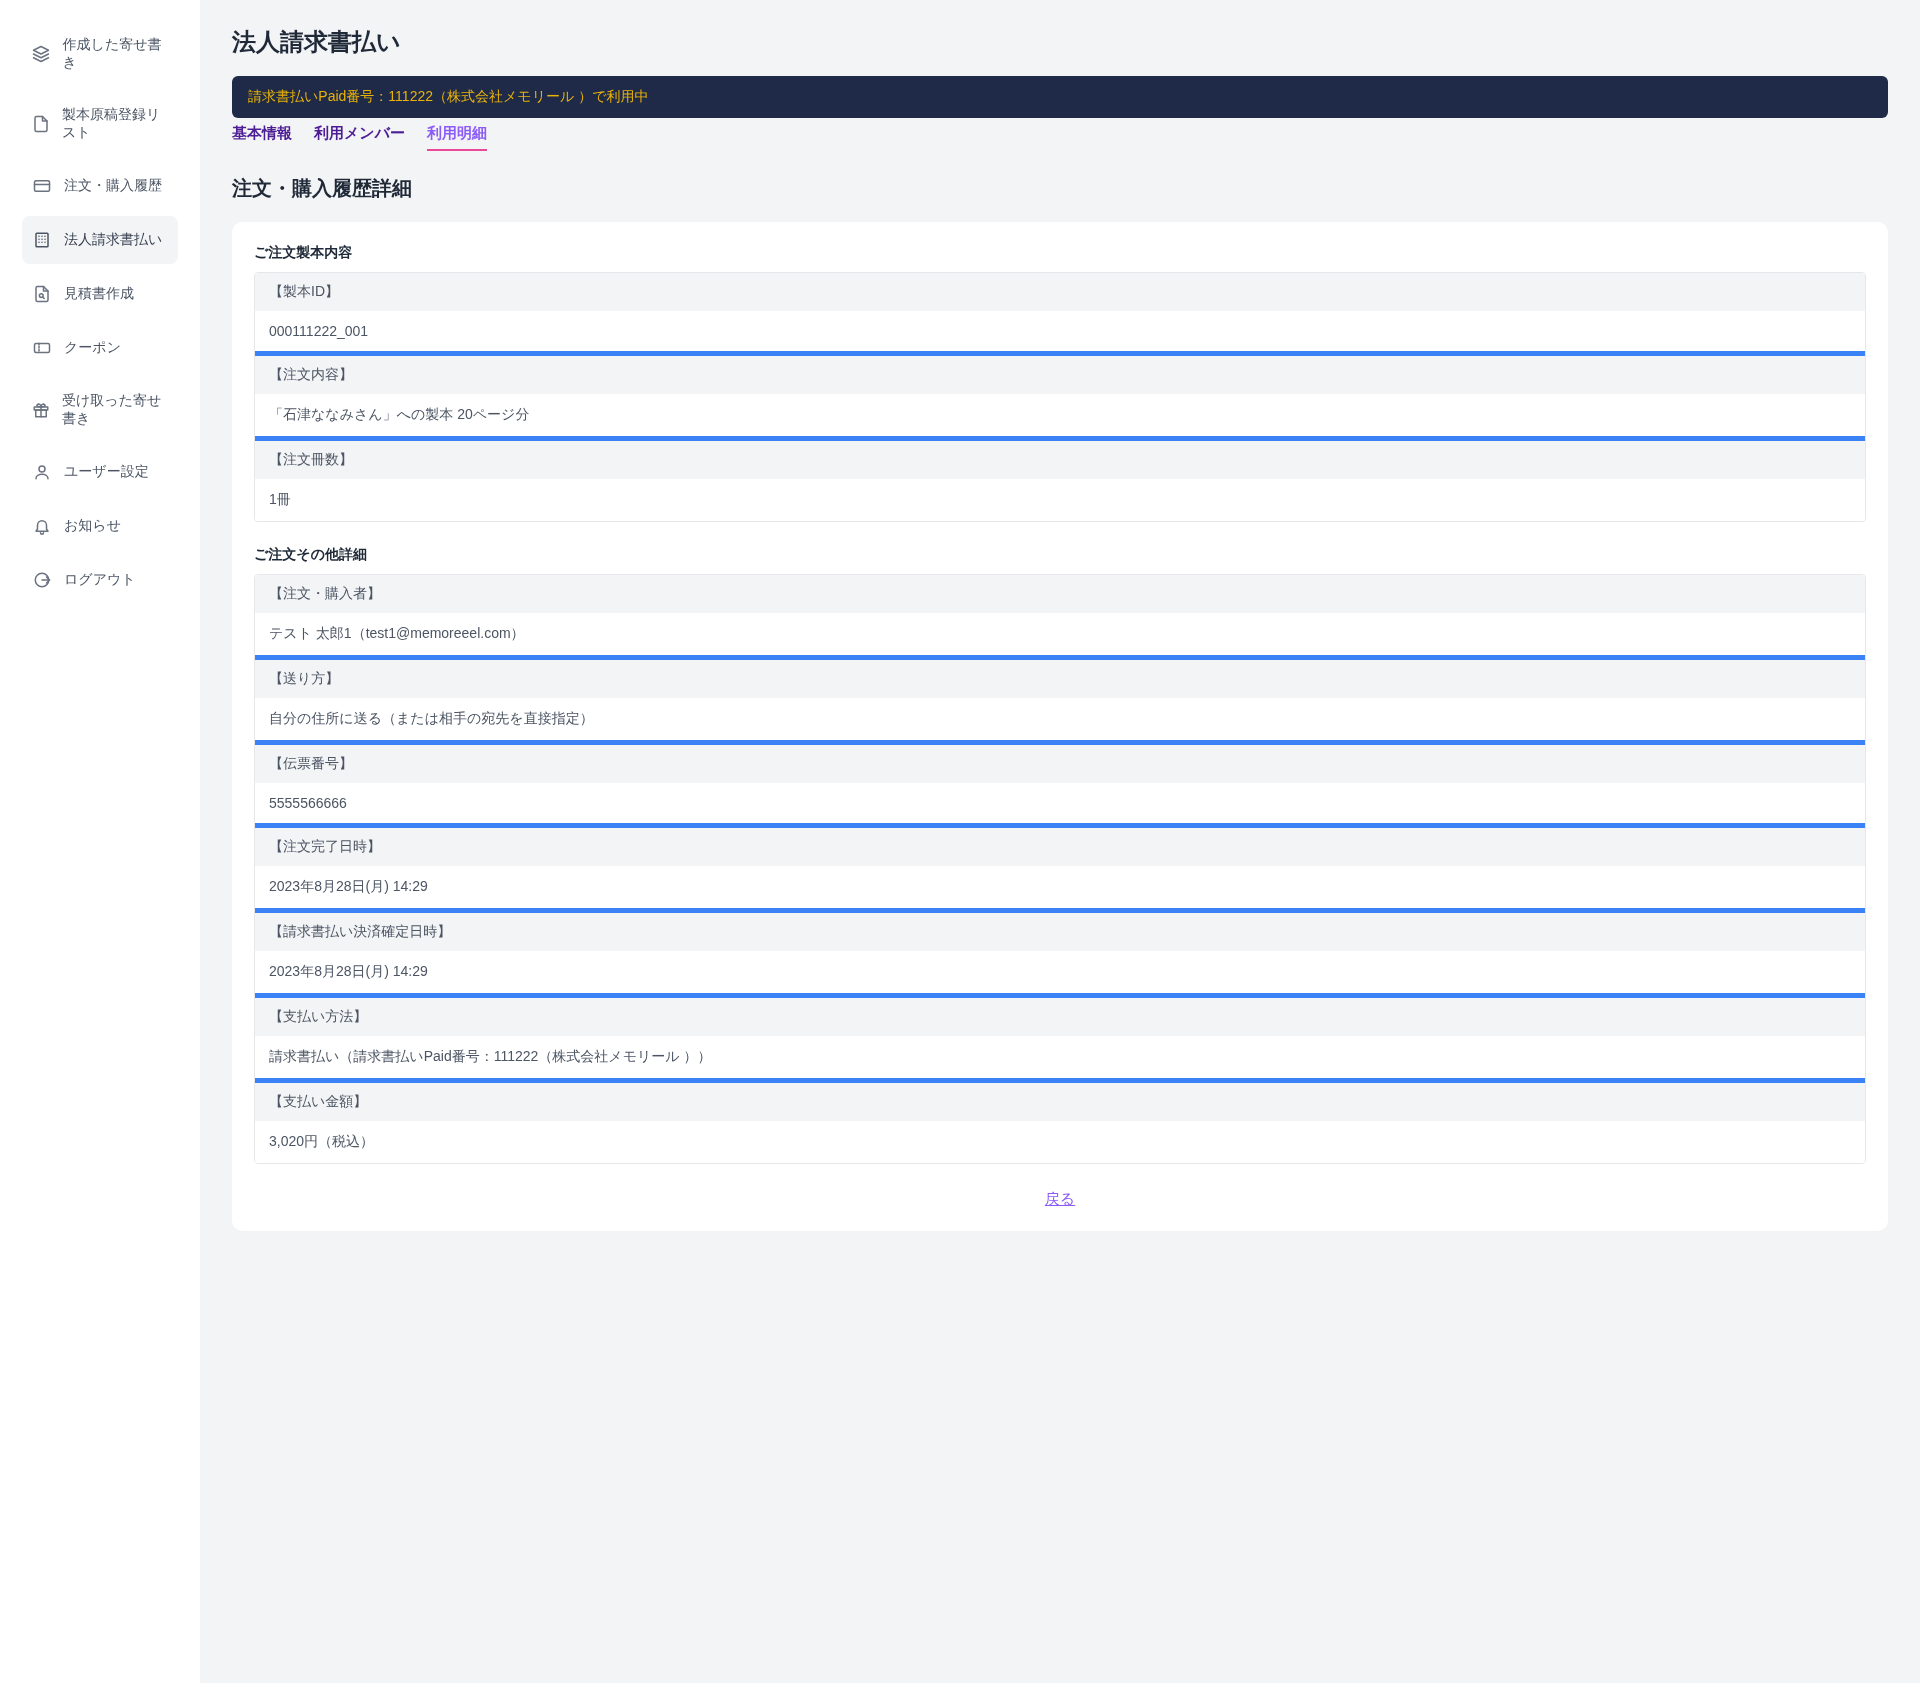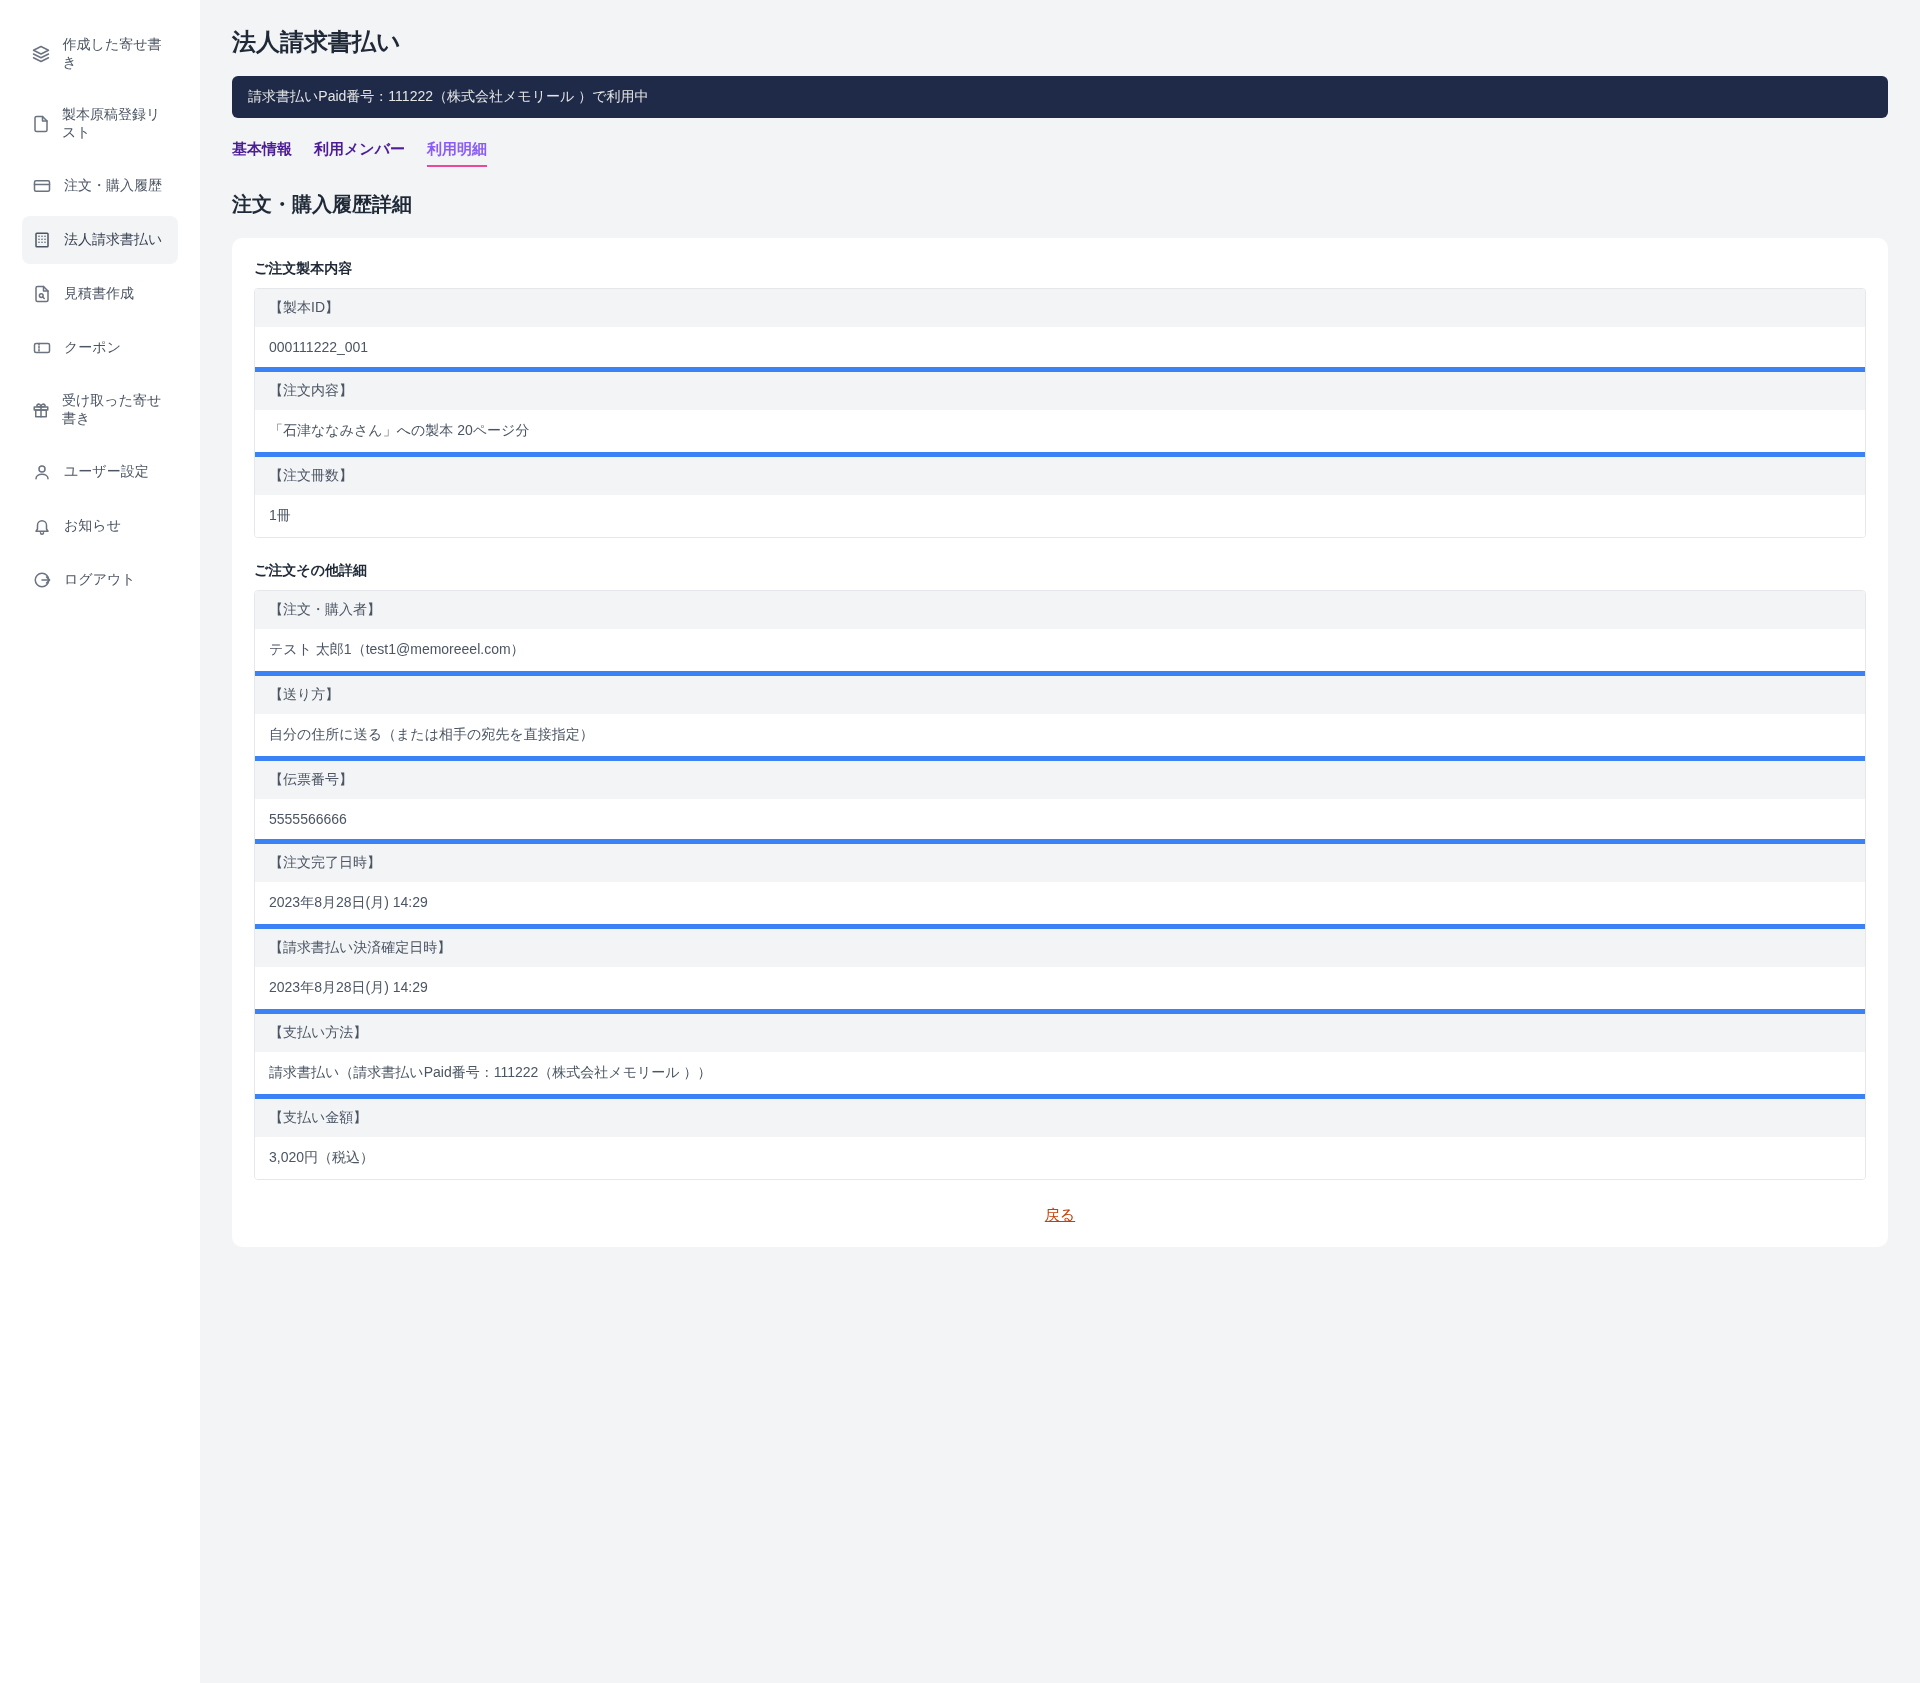--- a/index.html
+++ b/index.html
@@ -45,25 +45,24 @@
     padding: 26px 32px;
   }
   h1.page-title {
     font-size: 24px;
     font-weight: 700;
     color: #1f2937;
     margin-bottom: 18px;
   }
   .status-banner {
     background: #1e2a47;
-    color: #e5e5e5;
+    color: #eab308;
     padding: 12px 16px;
     border-radius: 6px;
     font-size: 14px;
-    margin-bottom: 16px;
   }
   .tabs {
     display: flex;
     gap: 22px;
     margin-bottom: 24px;
     font-size: 15px;
   }
   .tab {
     padding: 6px 0;
     color: #4c1d95;
@@ -115,21 +114,21 @@
     padding: 12px 14px;
     color: #4b5563;
     font-size: 14px;
   }
   .back-wrap {
     text-align: center;
     margin-top: 26px;
   }
   .back-link {
     text-decoration: underline;
-    color: #c2410c;
+    color: #8b5cf6;
     cursor: pointer;
     font-size: 15px;
   }
   svg { display: block; }
 </style>
 </head>
 <body>
 
 <div class="layout">
 

